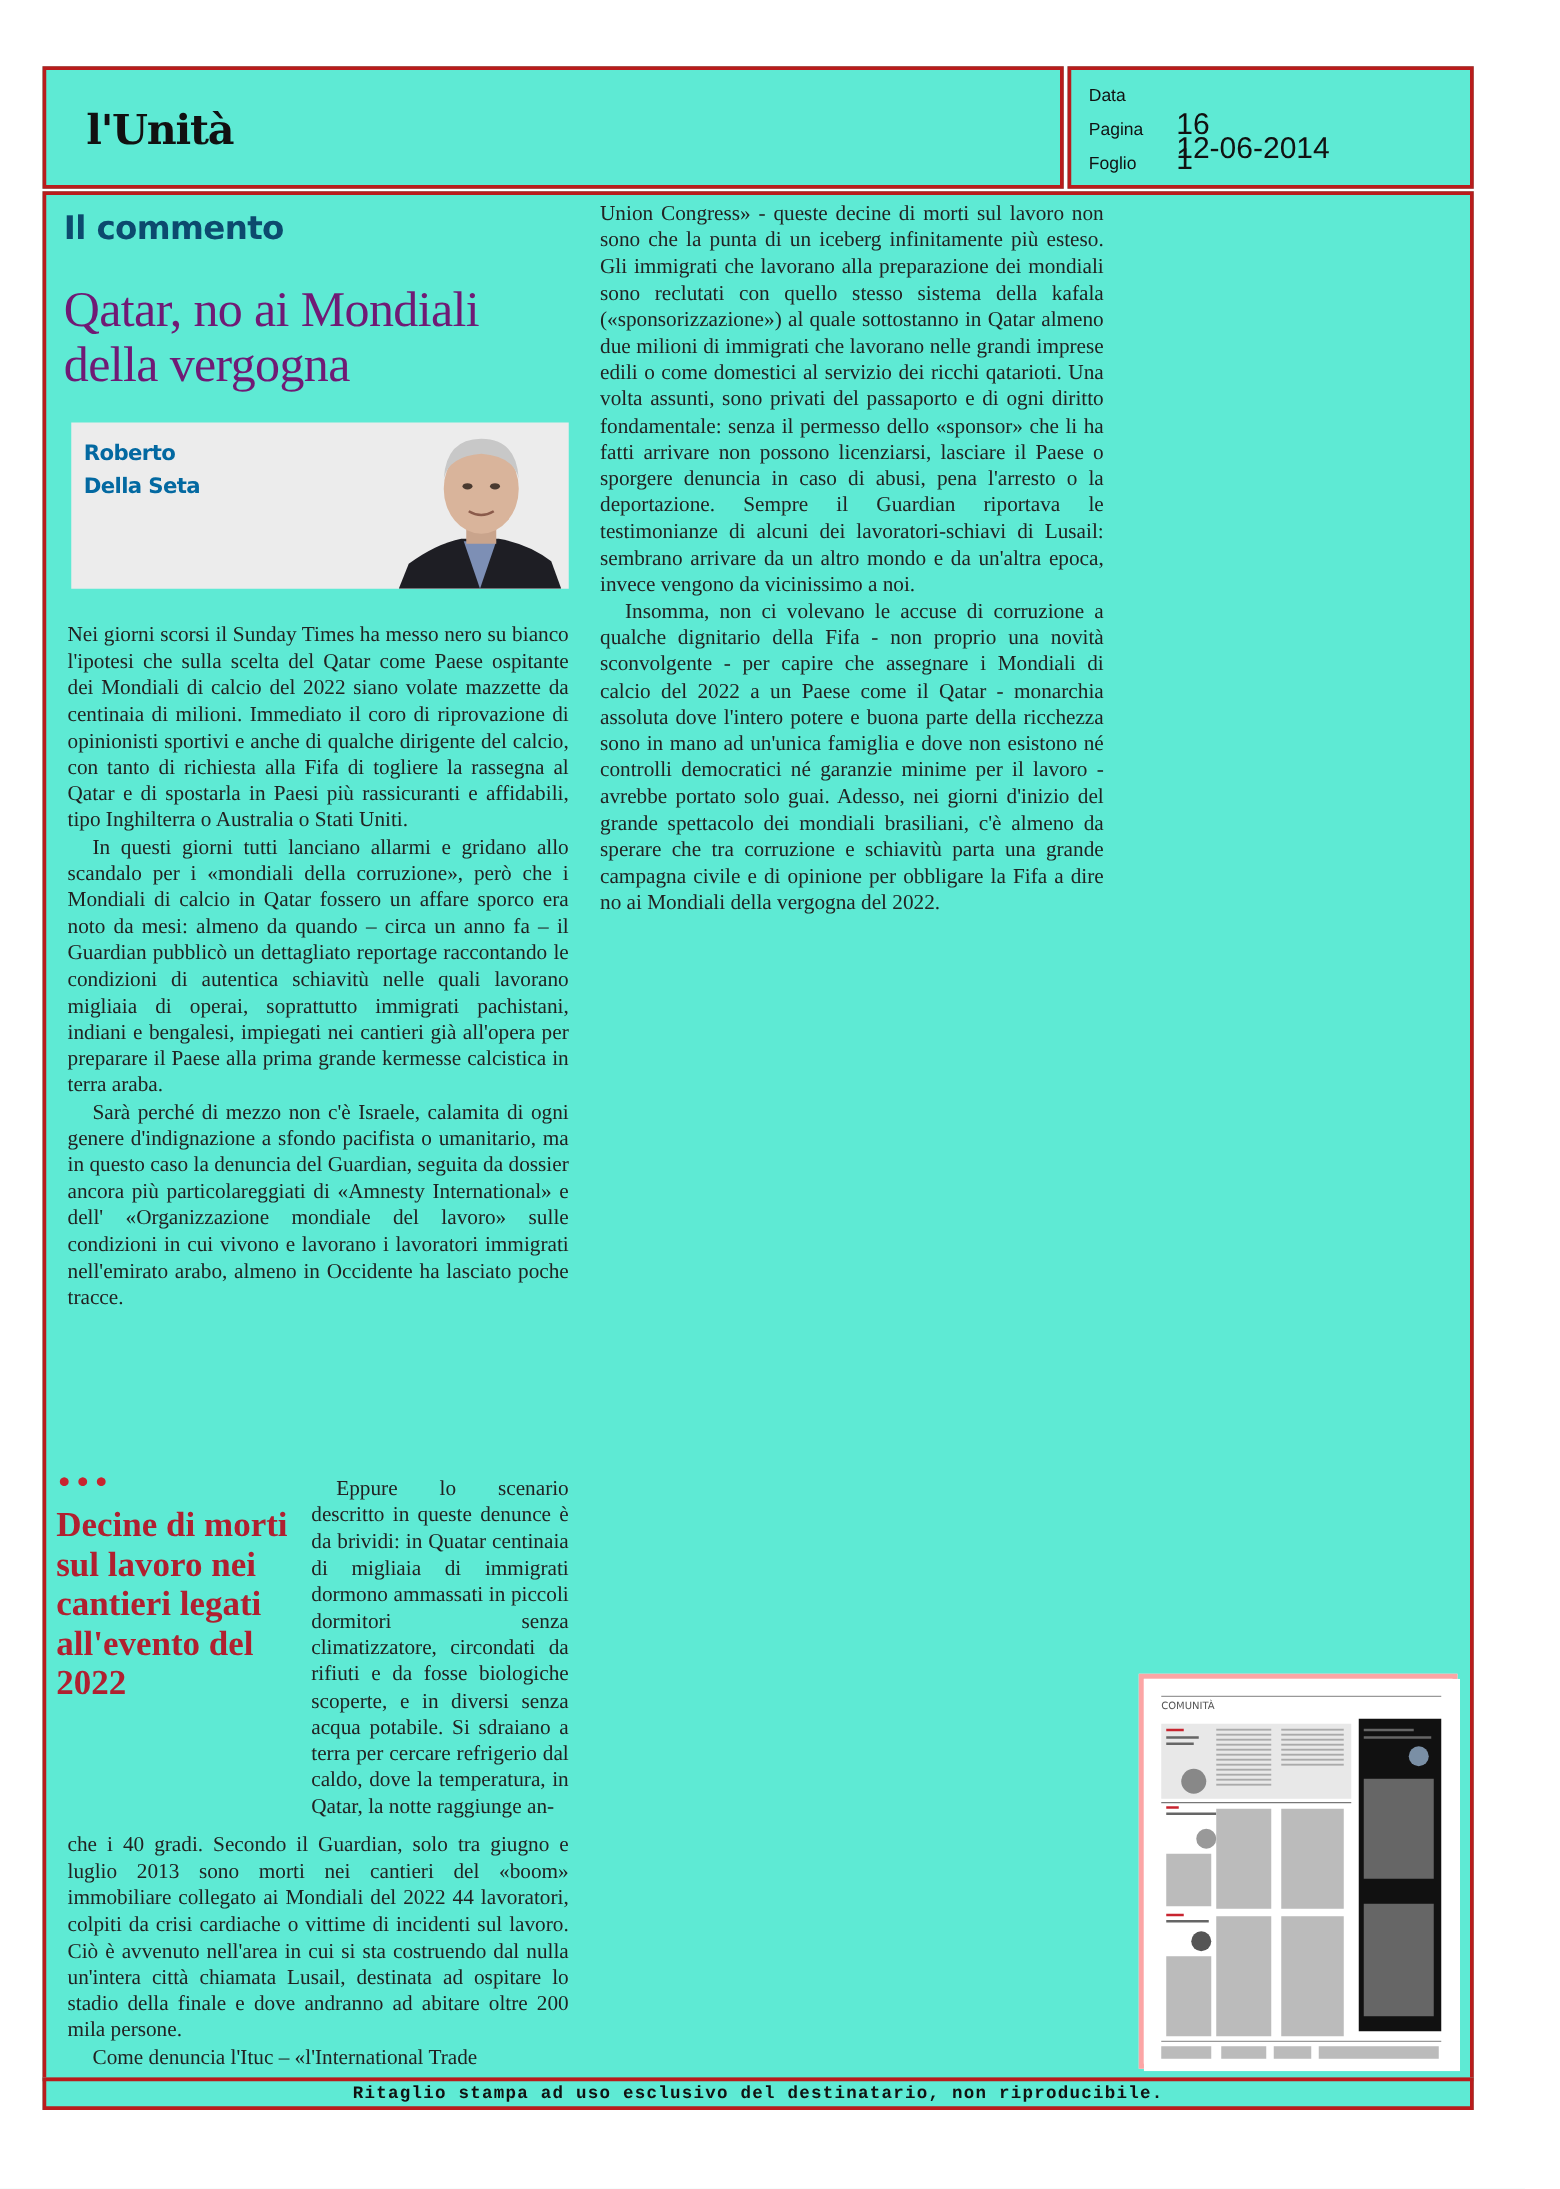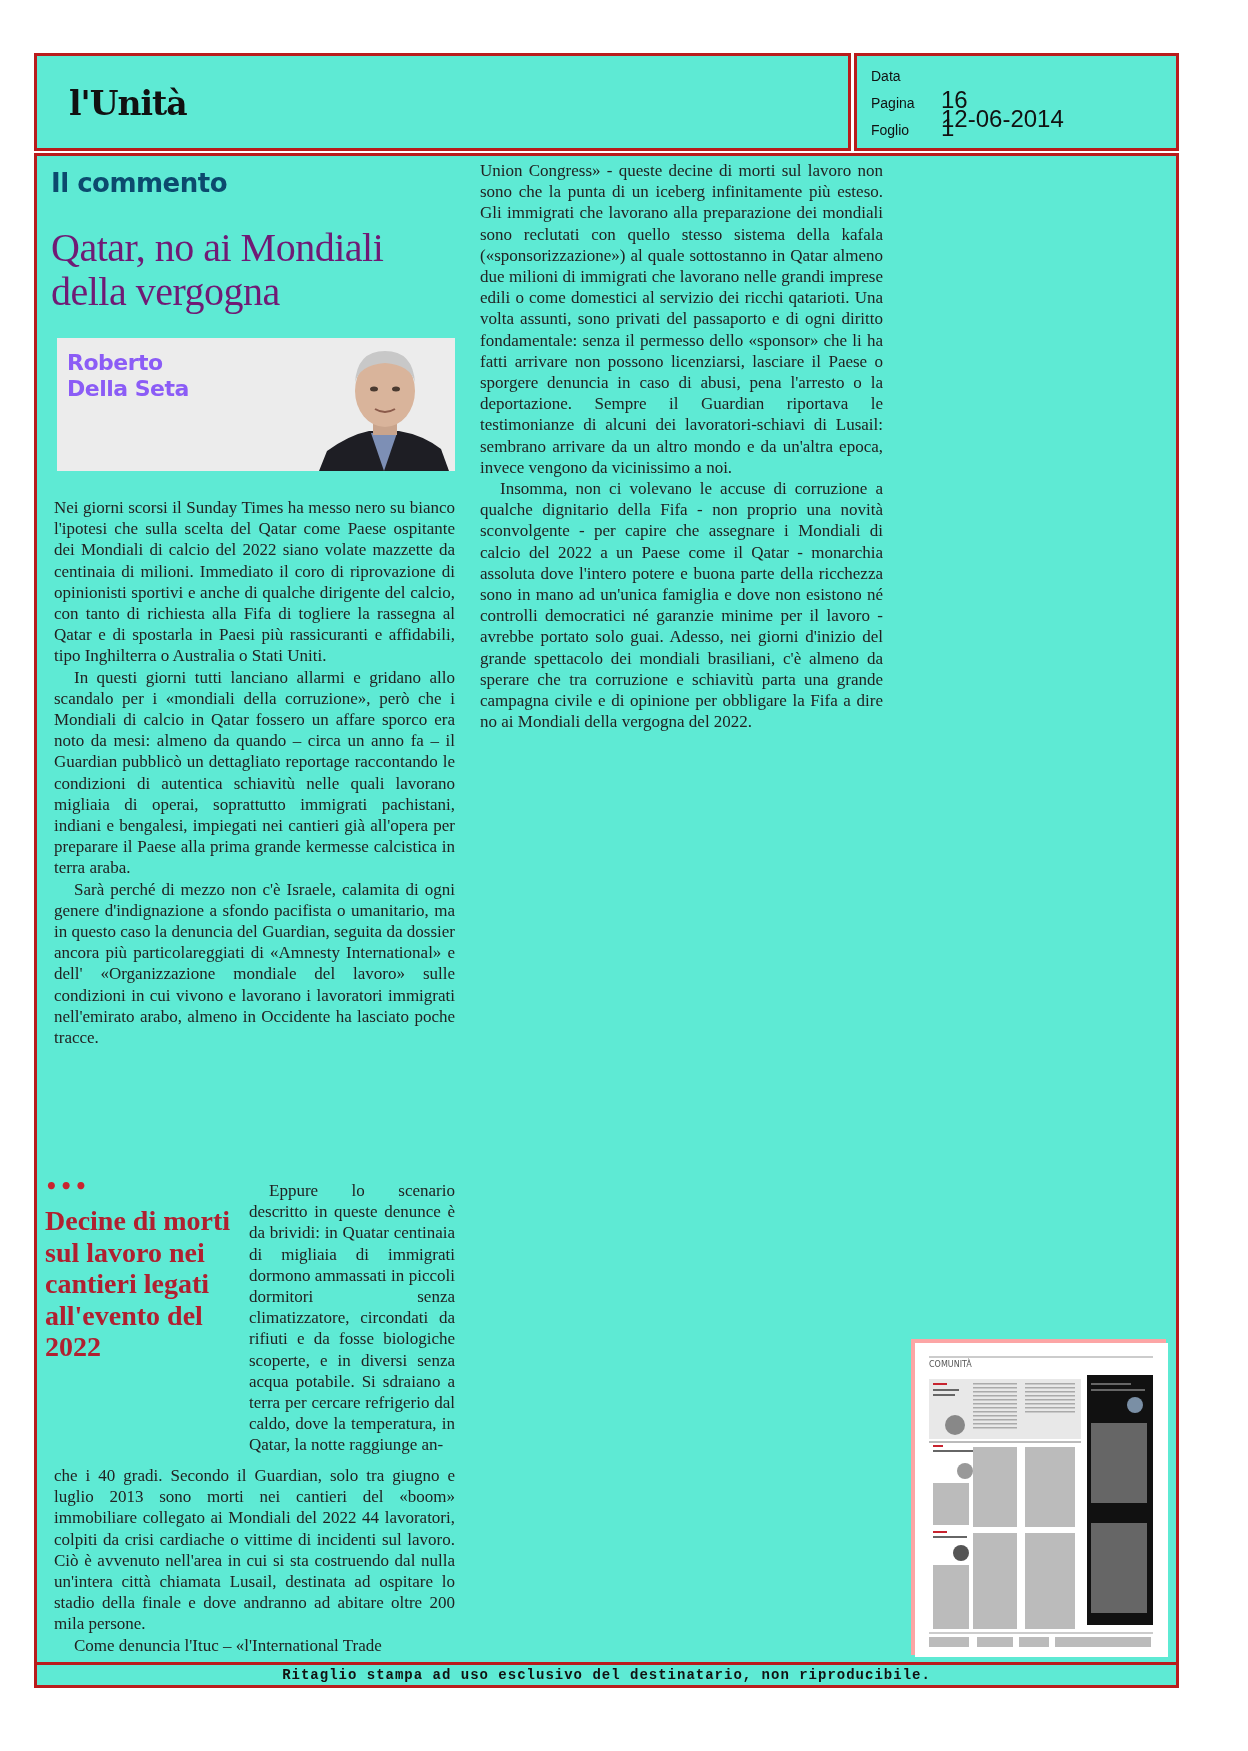--- a/index.html
+++ b/index.html
@@ -11,21 +11,21 @@
   #content { left:34px; top:153px; width:1145px; height:1512px; }
   #footer { left:34px; top:1662px; width:1145px; height:26px; }
   .logo { position:absolute; left:32px; top:28px; font-family:"DejaVu Serif", serif; font-weight:bold; font-size:33px; letter-spacing:-1px; color:#111; }
   .meta-label { position:absolute; font-family:"Liberation Sans", sans-serif; font-size:14px; color:#111; left:14px; }
   .meta-val { position:absolute; font-family:"Liberation Sans", sans-serif; font-size:24px; color:#111; left:84px; line-height:24px; }
   .footer-text { position:absolute; left:0; right:0; top:2px; text-align:center; font-family:"Liberation Mono", monospace; font-weight:bold; font-size:14px; letter-spacing:1px; color:#111; }
 
   .kicker { left:51px; top:168px; font-family:"DejaVu Sans", sans-serif; font-weight:bold; font-size:26px; color:#0c4a6e; letter-spacing:-0.5px; }
   .title { left:51px; top:212px; width:400px; font-family:"Liberation Serif", serif; font-size:40px; line-height:44px; color:#701a75; letter-spacing:-0.5px;margin-top:14px; }
   .author-box { left:57px; top:338px; width:398px; height:133px; background:#ececec; }
-  .author-name { position:absolute; left:10px; top:12px; font-family:"DejaVu Sans", sans-serif; font-weight:bold; font-size:22px; line-height:26px; color:#8b5cf6; letter-spacing:-0.5px; }
+  .author-name { position:absolute; left:10px; top:12px; font-family:"DejaVu Sans", sans-serif; font-weight:bold; font-size:17px; line-height:26px; color:#0369a1; letter-spacing:-0.5px; }
   .author-photo { position:absolute; right:6px; bottom:0; width:130px; height:128px; }
 
   .col { position:absolute; font-family:"Liberation Serif", serif; font-size:17px; line-height:21.2px; color:#222; text-align:justify; }
   .col p { margin:0; text-indent:20px; }
   .col p.noind { text-indent:0; }
   .lead { font-family:"DejaVu Sans", sans-serif; font-weight:bold; font-size:12.8px; line-height:21.2px; color:#222; text-transform:uppercase; letter-spacing:-0.2px; }
   .dot { float:left; width:34px; height:34px; border-radius:50%; background:#d4302e; margin:6px 10px 0 0; }
 
   #col-left-top { left:54px; top:497px; width:401px; }
   #col-left-inner { left:249px; top:1180px; width:206px; }

